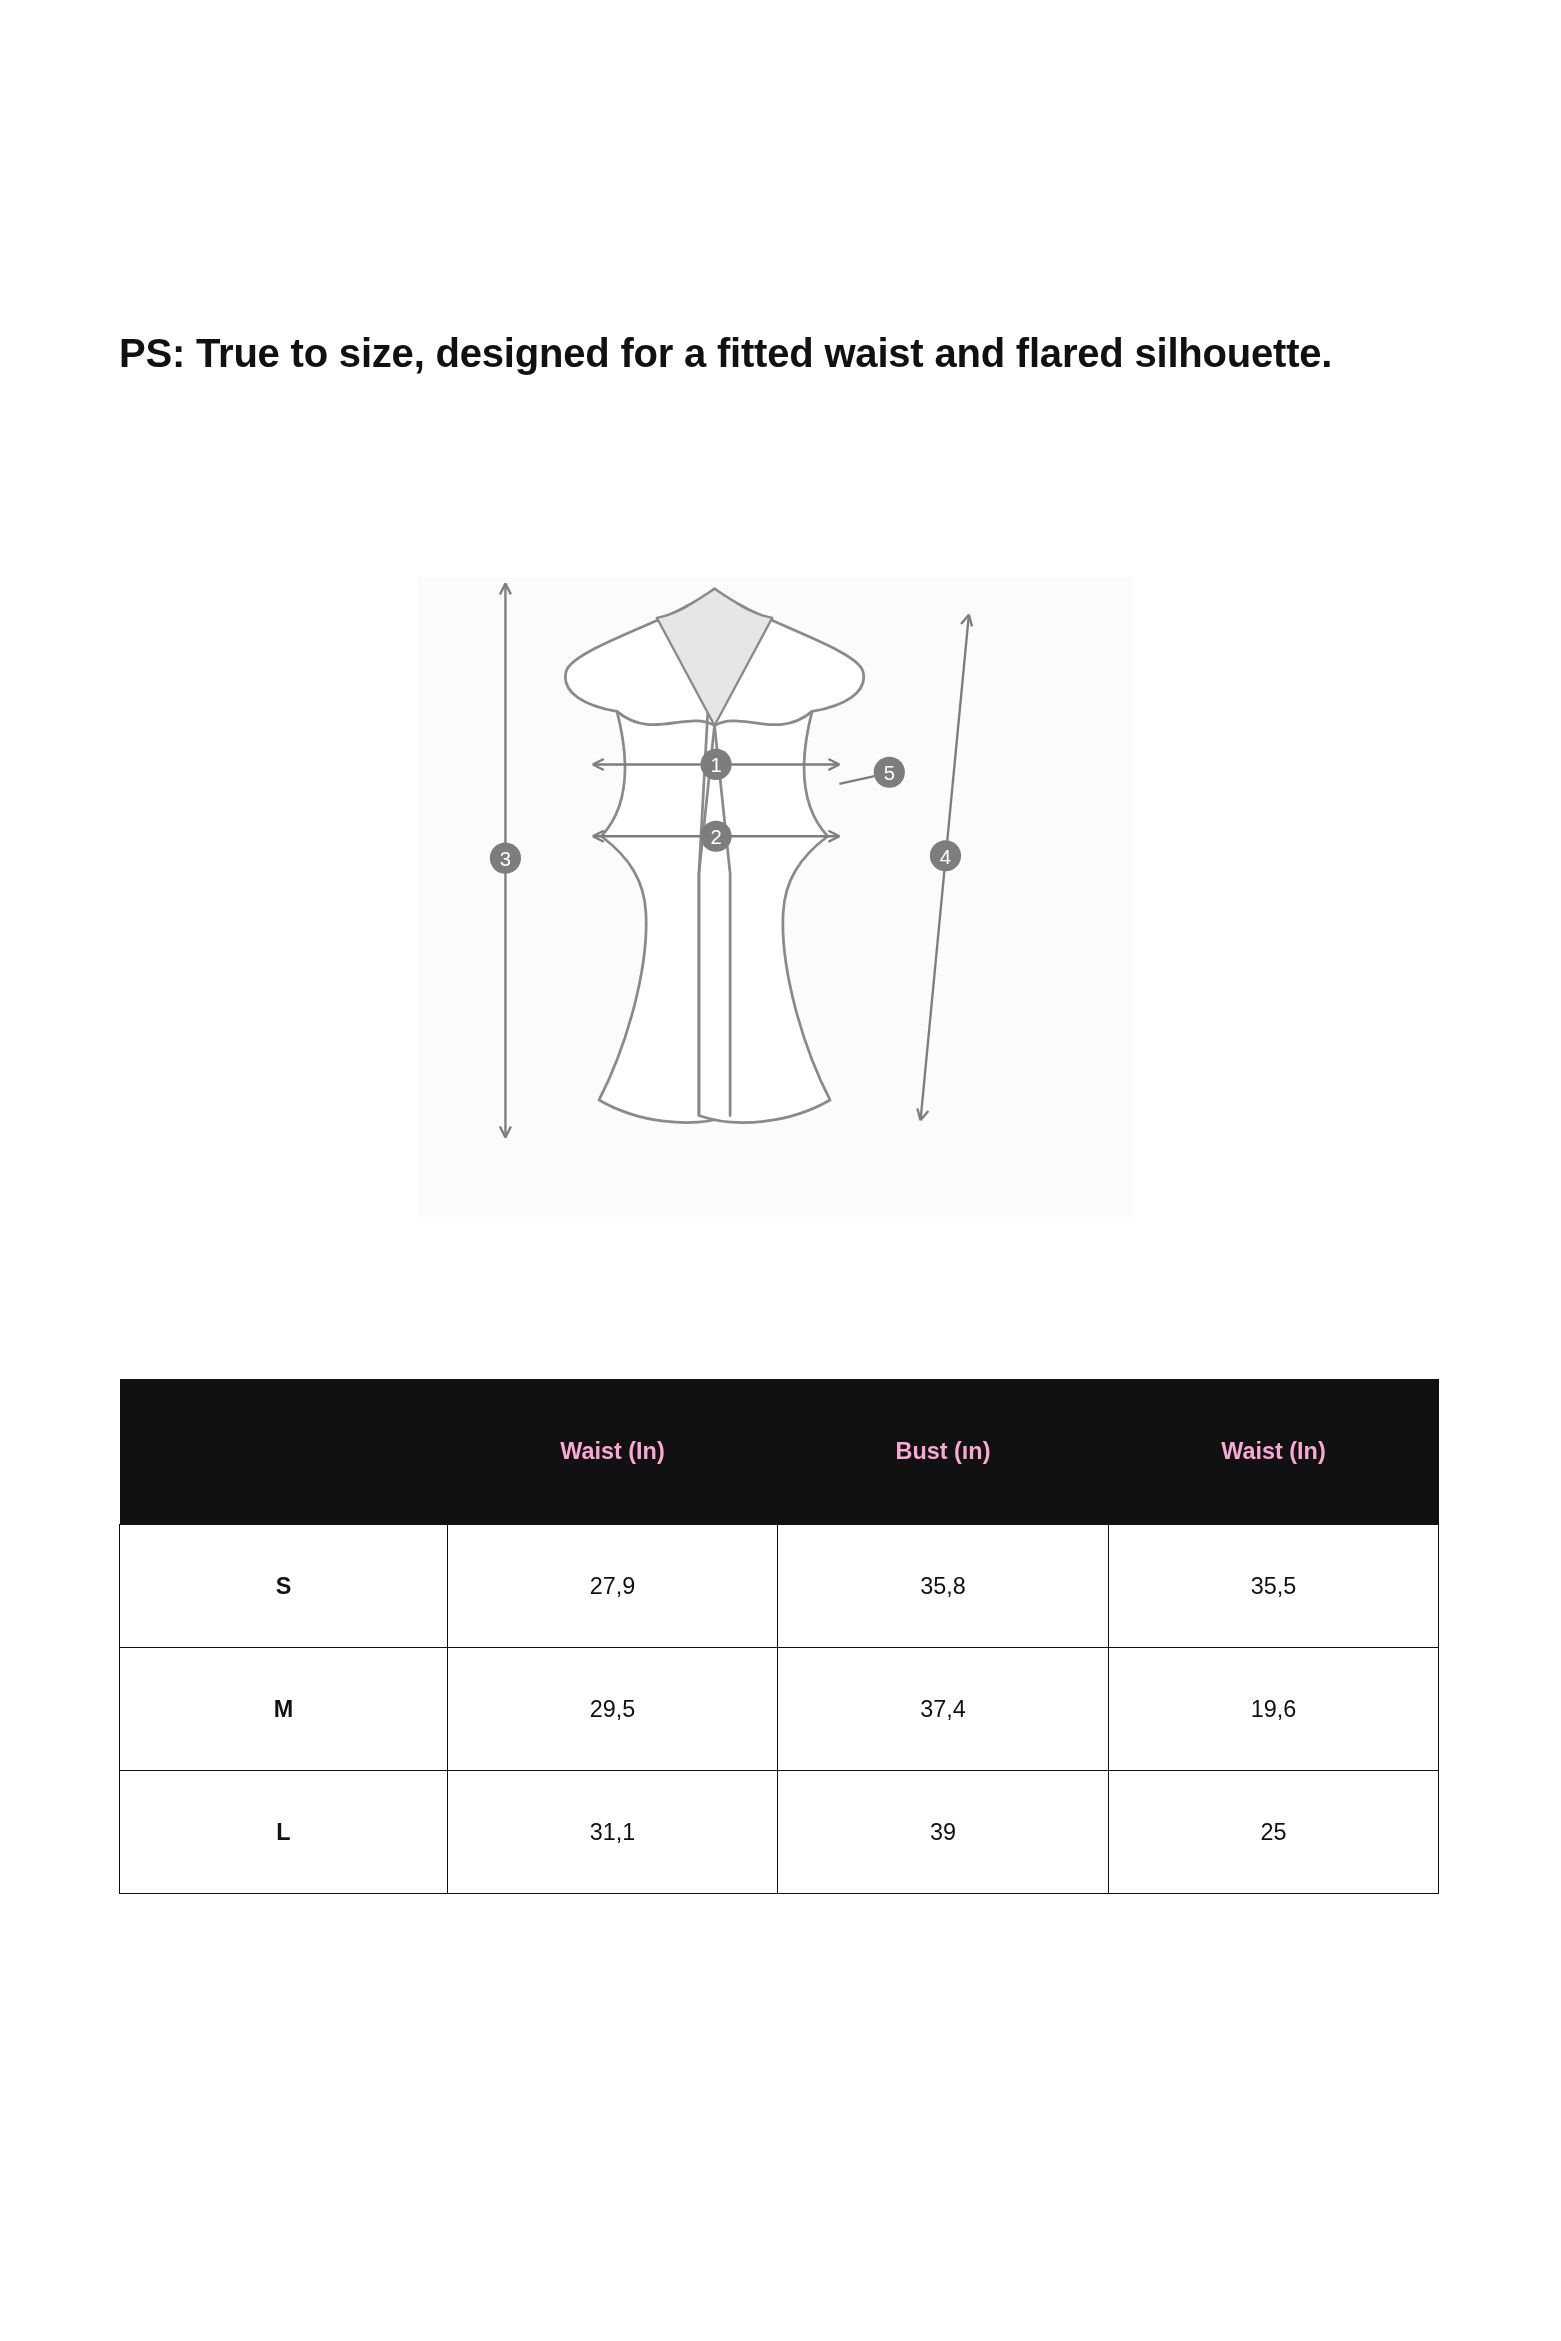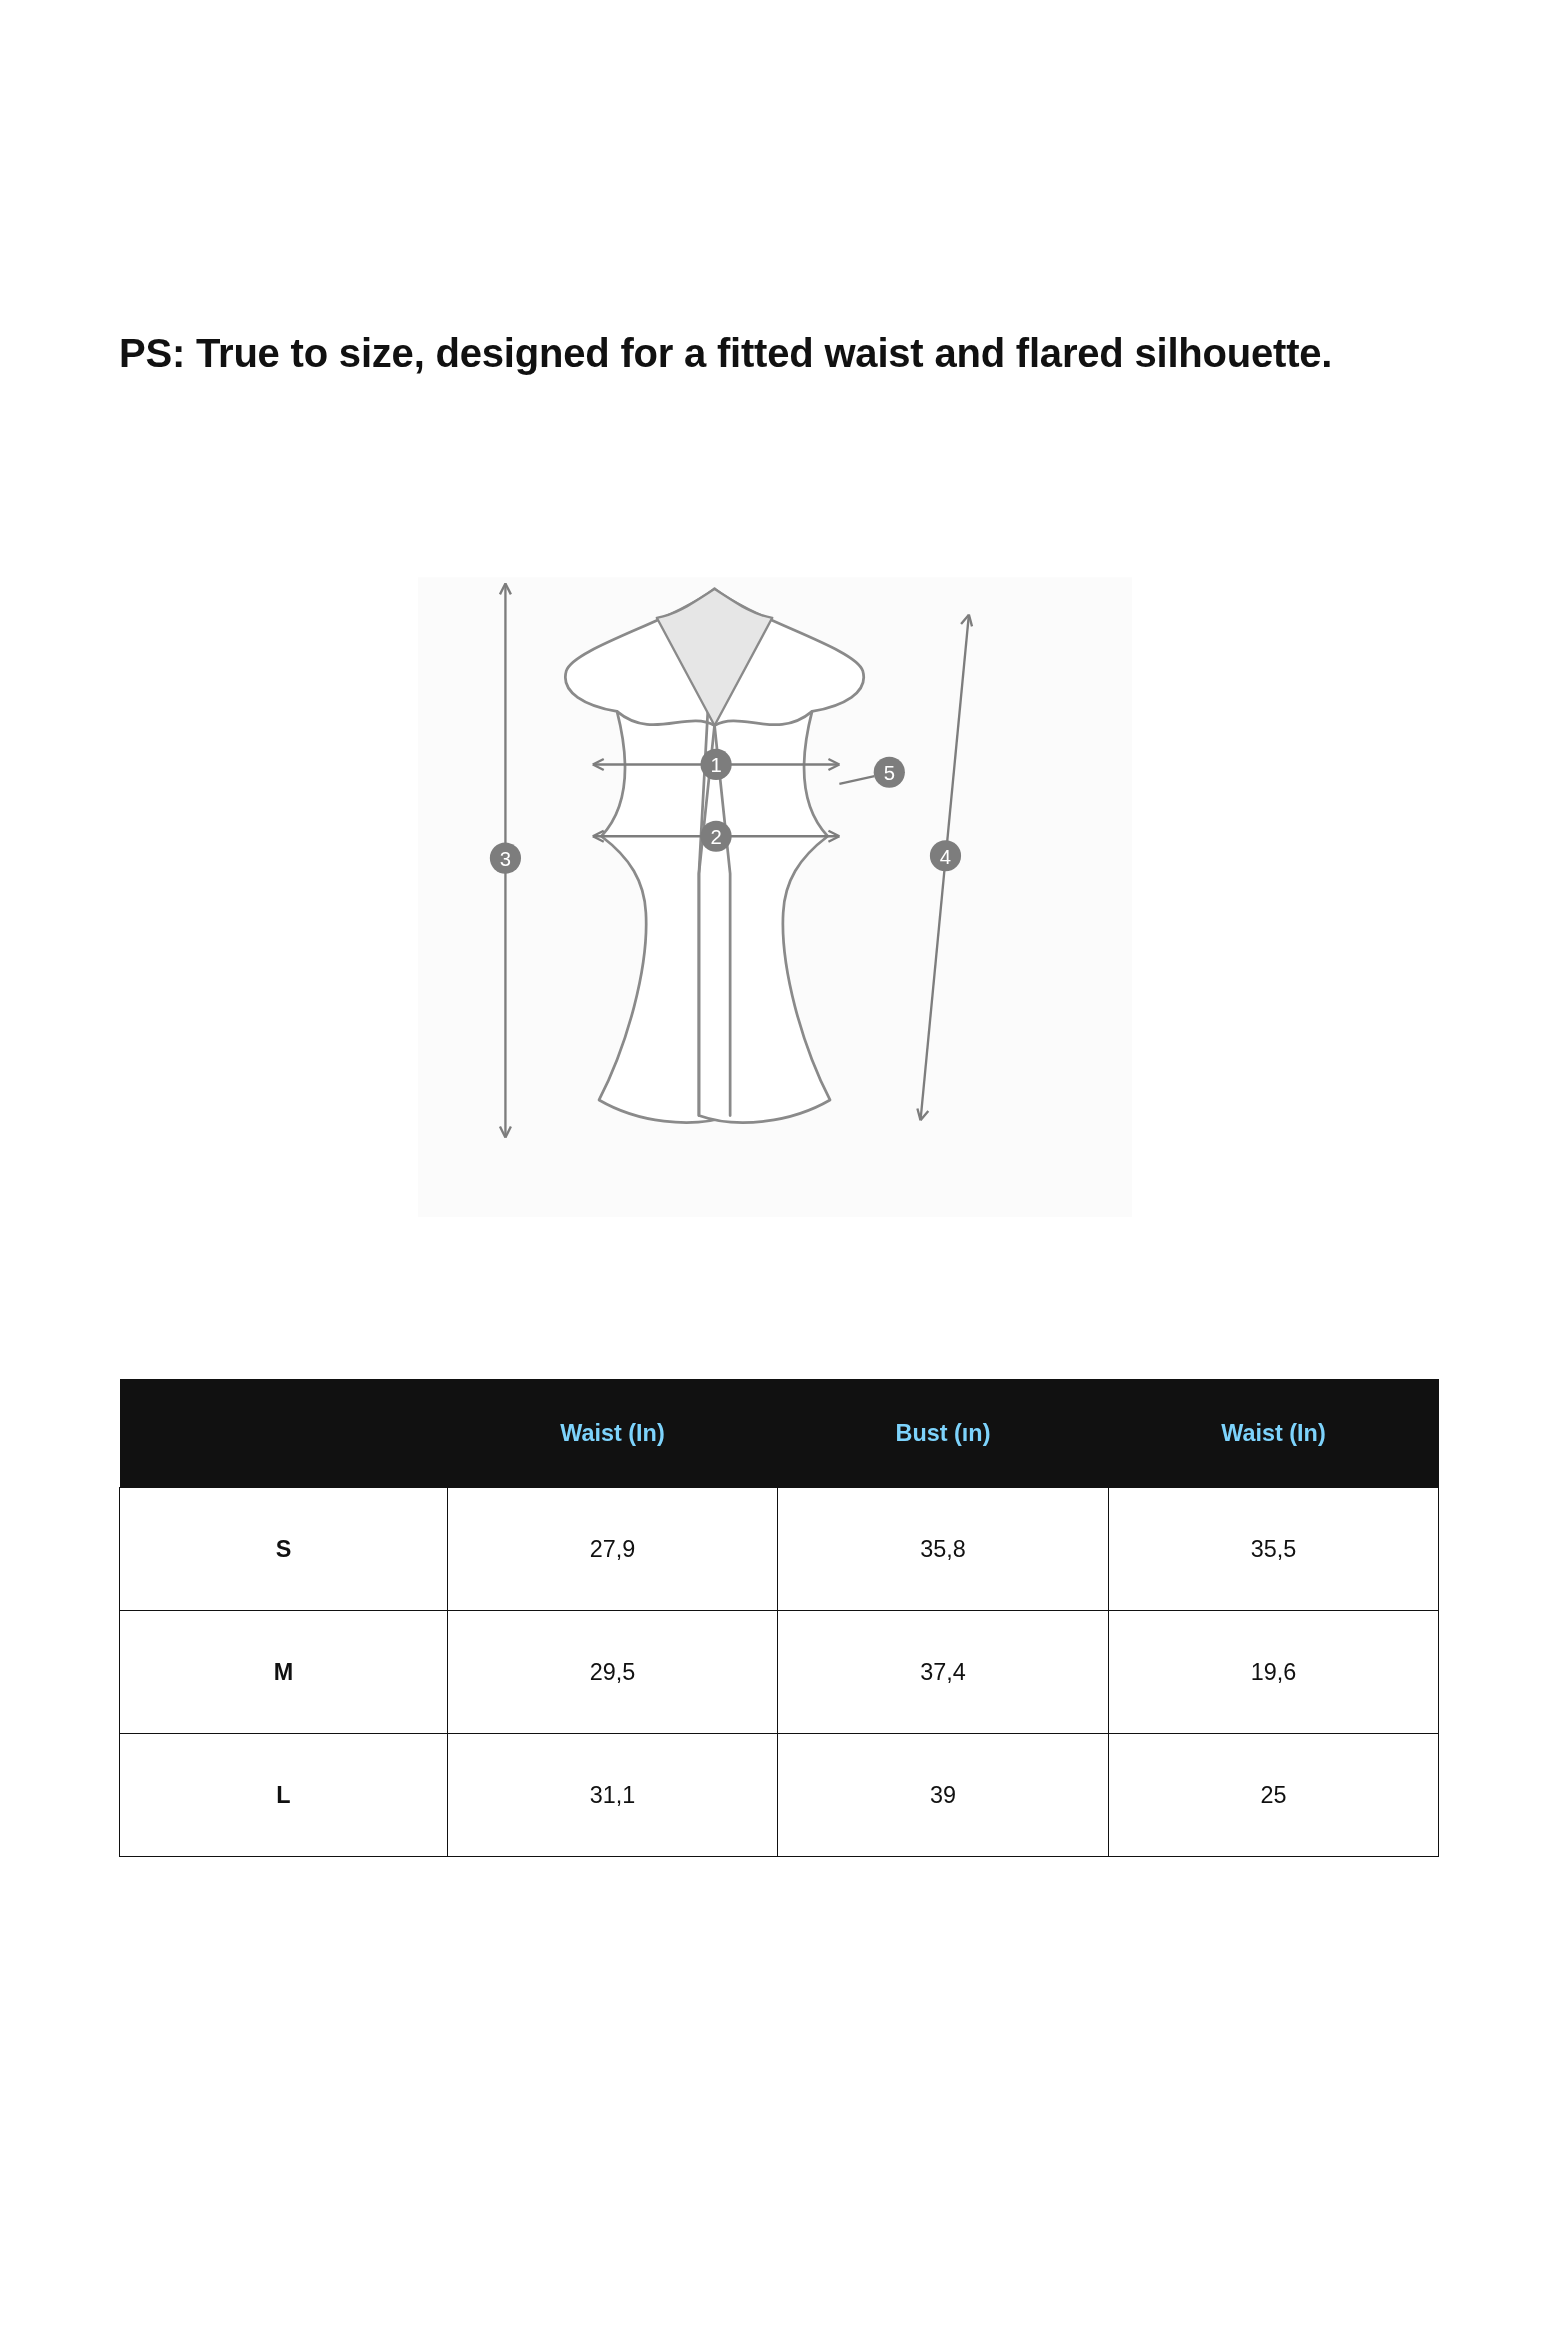--- a/index.html
+++ b/index.html
@@ -68,24 +68,24 @@
     border-collapse: collapse;
     table-layout: fixed;
   }
   .size-table col.c0 { width: 328px; }
   .size-table col.c1 { width: 330px; }
   .size-table col.c2 { width: 331px; }
   .size-table col.c3 { width: 330px; }
 
   .size-table thead th {
     background: #111111;
-    color: #7dd3fc;
+    color: #f9a8d4;
     font-size: 23.4px;
     font-weight: bold;
-    height: 108px;
+    height: 145px;
     text-align: center;
     vertical-align: middle;
     border: none;
     padding: 0;
   }
   .size-table thead th.blank {
     background: #111111;
   }
 
   .size-table tbody td {

